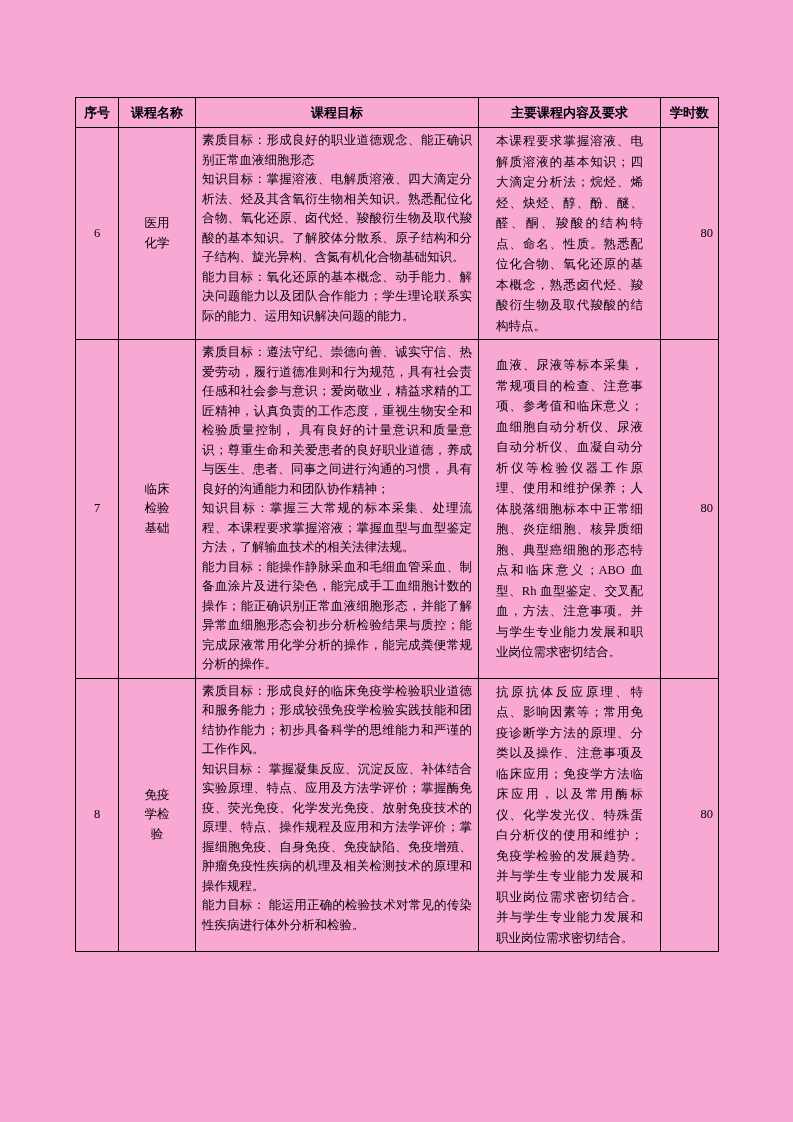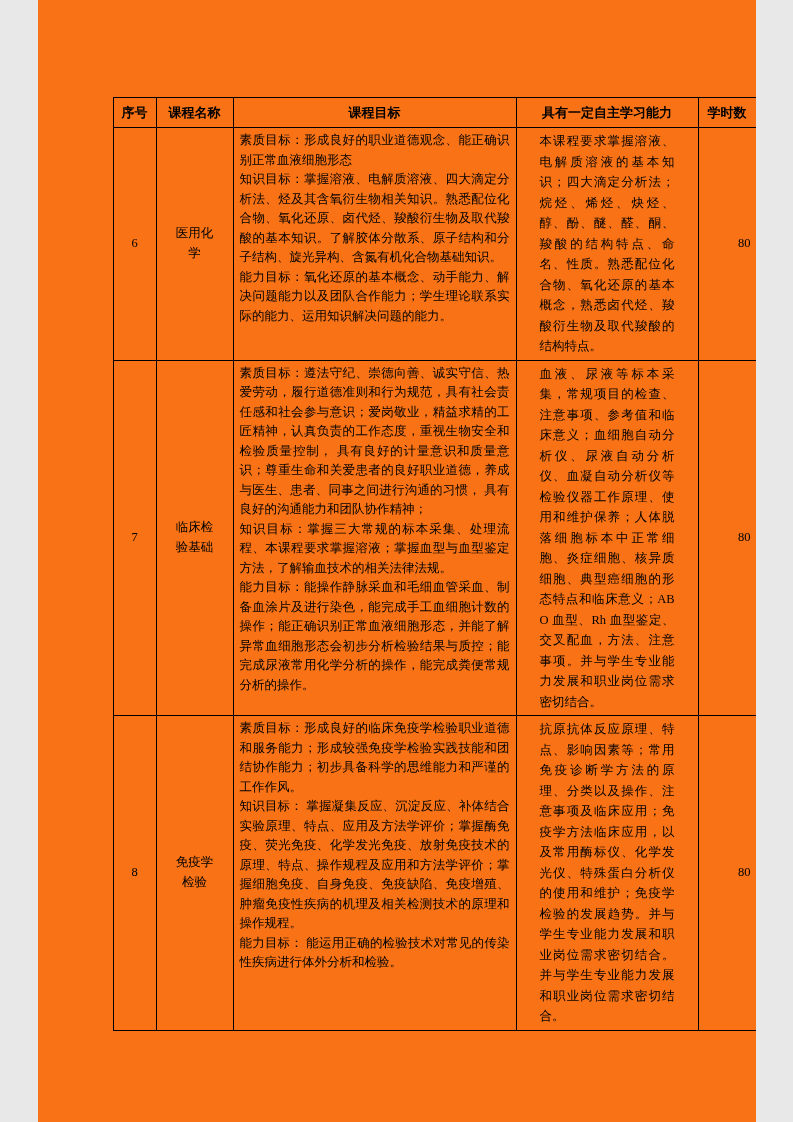--- a/index.html
+++ b/index.html
@@ -1,20 +1,20 @@
 <!DOCTYPE html>
 <html><head>
 <meta charset="utf-8">
 <style>
   html,body{margin:0;padding:0;background:#e8e8e8;}
   .page{
     position:relative;
-    width:718px;height:1122px;
+    width:793px;height:1122px;
     margin:0 auto;
-    background:#f97316;
+    background:#f9a8d4;
     font-family:"Liberation Serif","DejaVu Serif",serif;
     color:#000;
     overflow:hidden;
   }
   table.doc-table{
     position:absolute;left:75px;top:97px;
     width:643px;
     border-collapse:collapse;
     table-layout:fixed;
     border:1.5px solid #000;
@@ -28,23 +28,23 @@
     word-break:break-all;
   }
   .doc-table th{
     font-weight:bold;
     font-size:13px;
     text-align:center;
     padding:6px 2px;
     line-height:17px;
   }
   td.cell-num{text-align:center;}
-  td.cell-name{text-align:center;padding:2px 18px;}
+  td.cell-name{text-align:center;padding:2px 24px;}
   td.cell-obj{vertical-align:top;text-align:justify;text-justify:inter-ideograph;padding:3px 6px;}
-  td.cell-content{vertical-align:middle;text-align:justify;text-justify:inter-ideograph;padding:3px 23px;line-height:20.5px;}
+  td.cell-content{vertical-align:middle;text-align:justify;text-justify:inter-ideograph;padding:3px 17px;line-height:20.5px;}
   td.cell-hours{text-align:right;}
   tr.row-cont td.cell-obj{line-height:22.5px;}
   .cell-obj p,.cell-content p{margin:0;}
   .page-number{
     position:absolute;left:0;right:0;top:1032px;
     text-align:center;
     font-size:12.5px;
   }
 </style>
 </head>
@@ -58,21 +58,21 @@
       <col style="width:77px">
       <col style="width:283px">
       <col style="width:182px">
       <col style="width:58px">
     </colgroup>
     <thead>
       <tr>
         <th>序号</th>
         <th>课程名称</th>
         <th>课程目标</th>
-        <th>具有一定自主学习能力</th>
+        <th>主要课程内容及要求</th>
         <th>学时数</th>
       </tr>
     </thead>
     <tbody>
 
       <tr>
         <td class="cell-num">6</td>
         <td class="cell-name">医用化学</td>
         <td class="cell-obj">
           <p>素质目标：形成良好的职业道德观念、能正确识别正常血液细胞形态</p>

